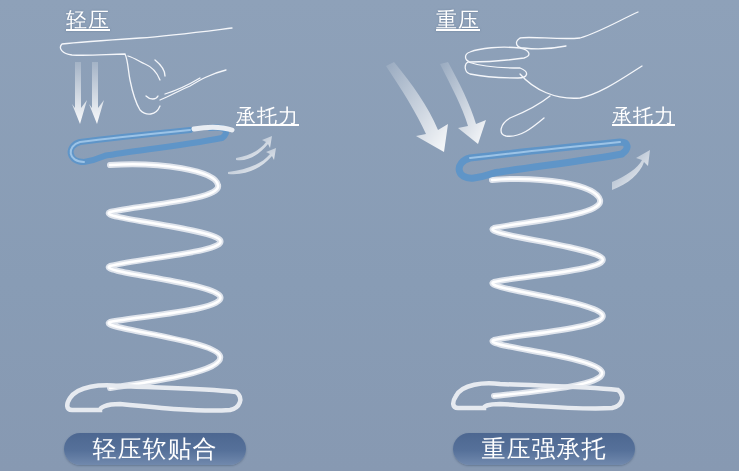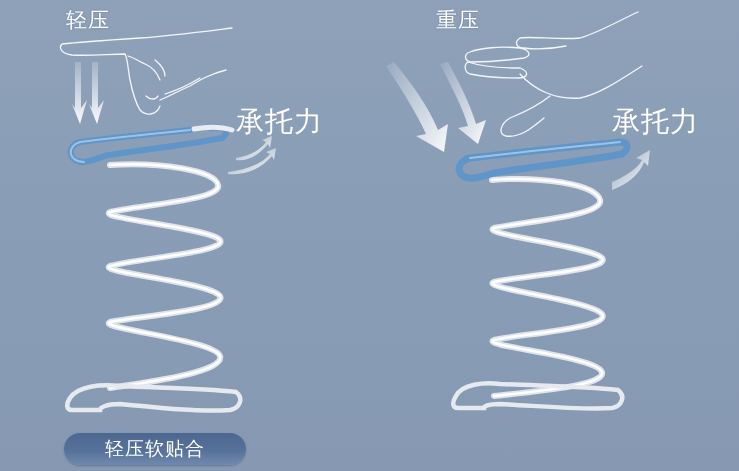--- a/index.html
+++ b/index.html
@@ -1,20 +1,20 @@
 <!DOCTYPE html>
 <html><head>
 <meta charset="utf-8">
 <style>
   html,body{margin:0;padding:0;}
   body{width:739px;height:471px;overflow:hidden;background:#8a9db6;font-family:"DejaVu Sans","Liberation Sans",sans-serif;}
   .stage{position:relative;width:739px;height:471px;background:linear-gradient(180deg,#8ea1b9 0%,#889cb5 60%,#8799b2 100%);}
-  .title{position:absolute;color:#ffffff;font-size:21px;letter-spacing:1px;text-shadow:0 0 2px rgba(60,80,110,0.4);}
-  .force{position:absolute;color:#ffffff;font-size:28px;letter-spacing:1px;}
-  .pill{position:absolute;height:32px;border-radius:16px;background:linear-gradient(180deg,#4d6791 0%,#56719a 55%,#7189ad 100%);box-shadow:0 1px 2px rgba(40,60,90,0.35);color:#fff;font-size:19px;display:flex;align-items:center;justify-content:center;letter-spacing:1px;}
+  .title{position:absolute;color:#ffffff;font-size:21px;letter-spacing:1px;text-shadow:0 0 2px rgba(60,80,110,0.4);text-decoration:underline;}
+  .force{position:absolute;color:#ffffff;font-size:20px;letter-spacing:1px;text-decoration:underline;}
+  .pill{position:absolute;height:32px;border-radius:16px;background:linear-gradient(180deg,#4d6791 0%,#56719a 55%,#7189ad 100%);box-shadow:0 1px 2px rgba(40,60,90,0.35);color:#fff;font-size:24px;display:flex;align-items:center;justify-content:center;letter-spacing:1px;}
   svg{position:absolute;left:0;top:0;}
 </style>
 </head>
 <body>
 
 <div class="stage">
 
   <svg width="739" height="471" viewBox="0 0 739 471">
     <defs>
       <linearGradient id="arrowGrad" x1="0" y1="0" x2="0" y2="1">
@@ -84,14 +84,17 @@
   </svg>
 
   <div class="title" style="left:66px;top:6px;">轻压</div>
   <div class="force" style="left:236px;top:103px;">承托力</div>
   <div class="pill" style="left:64px;top:433px;width:182px;">
     <span>轻压软贴合</span>
   </div>
 
   <div class="title" style="left:436px;top:6px;">重压</div>
   <div class="force" style="left:612px;top:103px;">承托力</div>
+  <div class="pill" style="left:453px;top:433px;width:182px;">
+    <span>重压强承托</span>
+  </div>
 
 </div>
 
 </body></html>

